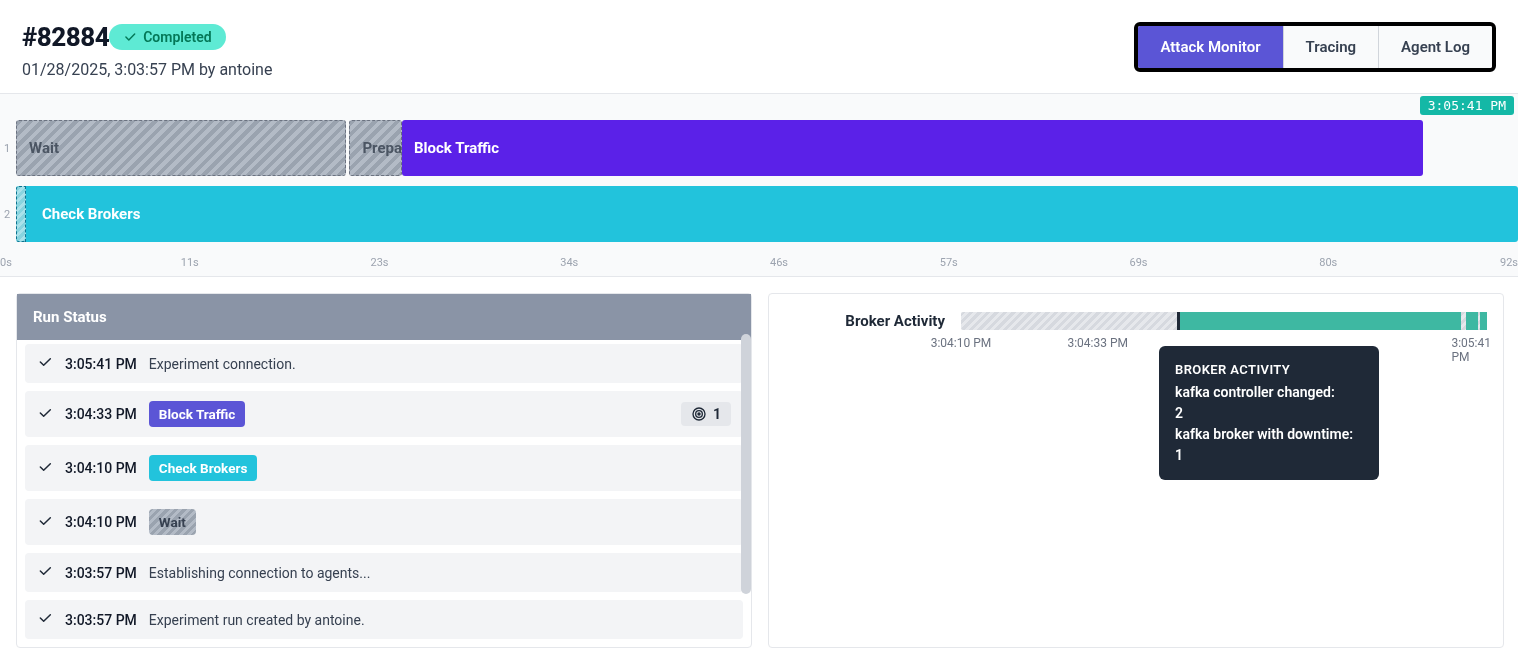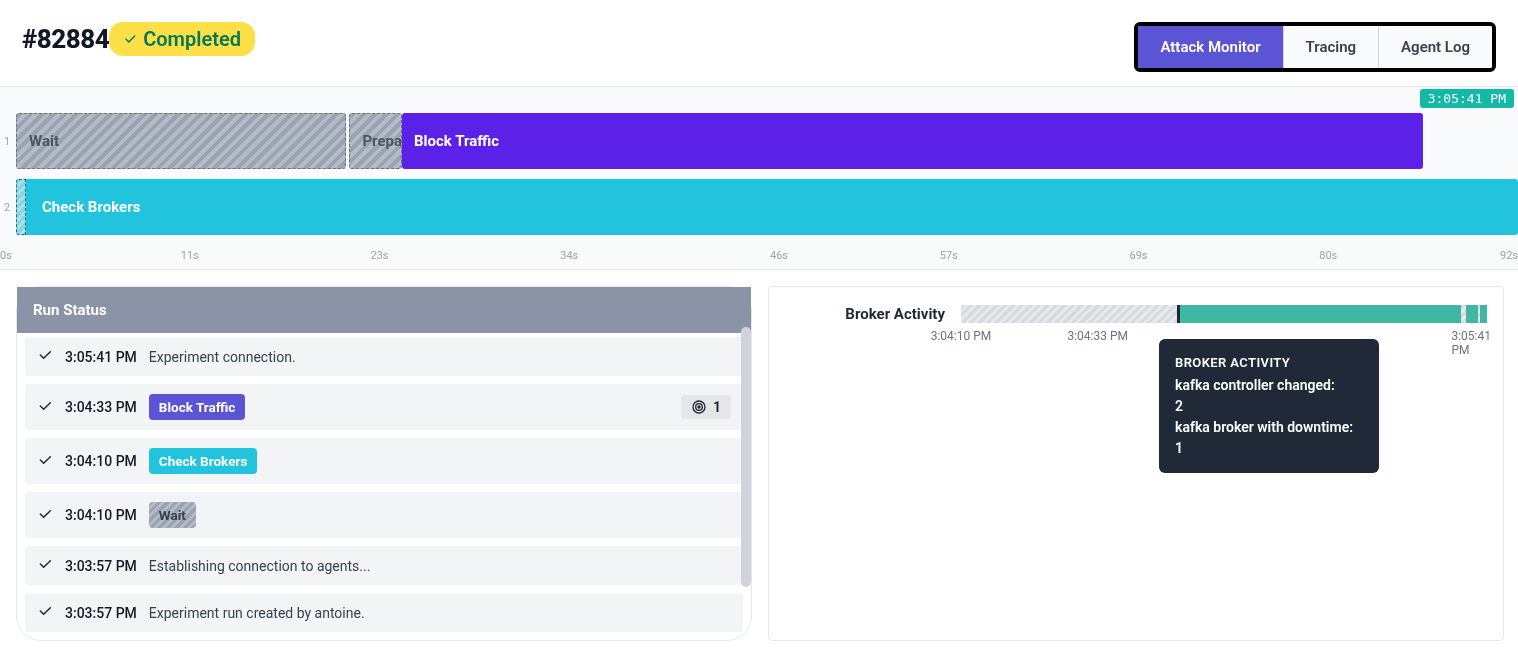--- a/index.html
+++ b/index.html
@@ -25,24 +25,24 @@
   .run-id {
     font-size: 26px;
     font-weight: 800;
     letter-spacing: -0.5px;
     color: #111827;
   }
   .status-badge {
     display: inline-flex;
     align-items: center;
     gap: 6px;
-    background: #fde047;
+    background: #5eead4;
     color: #047857;
     font-weight: 600;
-    font-size: 20px;
+    font-size: 14px;
     padding: 5px 14px;
     border-radius: 14px;
   }
   .status-badge svg { width: 14px; height: 14px; stroke: #047857; }
   .subtitle { font-size: 16px; color: #374151; }
 
   .tabs {
     display: flex;
     border: 4px solid #000000;
     border-radius: 6px;
@@ -137,21 +137,21 @@
     gap: 16px;
     padding: 16px;
   }
   .panel {
     border: 1px solid #e5e7eb;
     border-radius: 4px;
     background: #fff;
     display: flex;
     flex-direction: column;
   }
-  .panel-left { flex: 0 0 736px; border-radius: 25px; }
+  .panel-left { flex: 0 0 736px; }
   .panel-right { flex: 0 0 736px; }
   .panel-header {
     background: #8a94a6;
     color: #fff;
     font-weight: 700;
     font-size: 15px;
     padding: 14px 16px;
   }
 
   
@@ -257,20 +257,21 @@
   <div class="header-left">
     <div class="title-row">
       <span class="run-id">#82884</span>
       <span class="status-badge">
         <svg viewBox="0 0 24 24" fill="none">
             <path d="M5 12l5 5L20 7" stroke-width="2.5" stroke-linecap="round" stroke-linejoin="round"></path>
           </svg>
         <span>Completed</span>
       </span>
     </div>
+    <div class="subtitle">01/28/2025, 3:03:57 PM by antoine</div>
   </div>
   <div class="tabs">
     <div class="tab active">Attack Monitor</div>
     <div class="tab">Tracing</div>
     <div class="tab">Agent Log</div>
   </div>
 </div>
 
 <div class="timeline-wrap">
   <div class="time-pill">3:05:41 PM</div>

